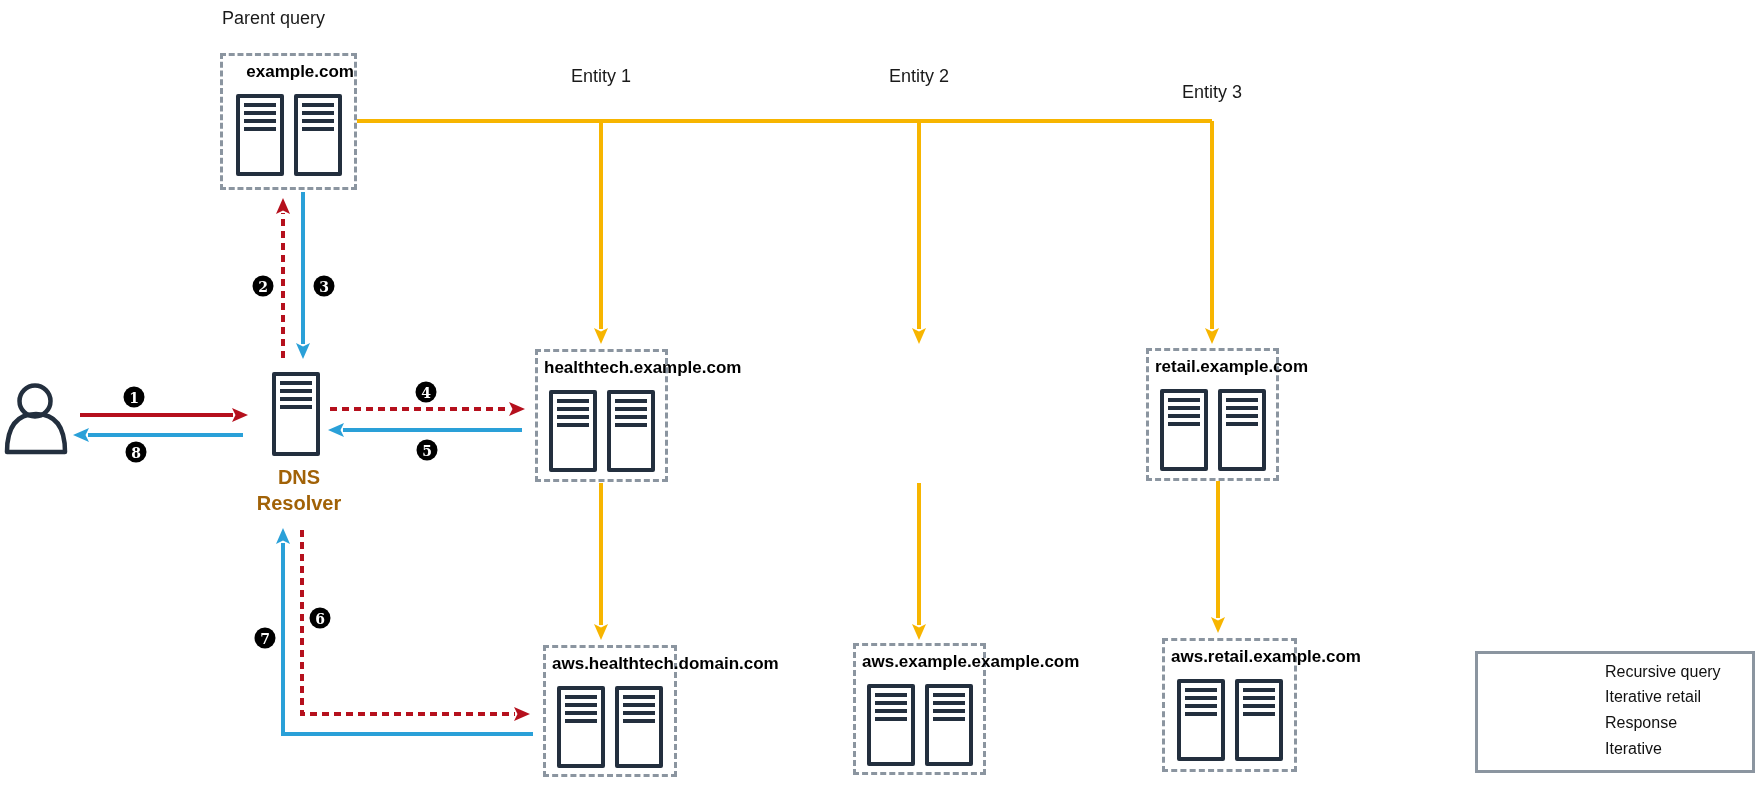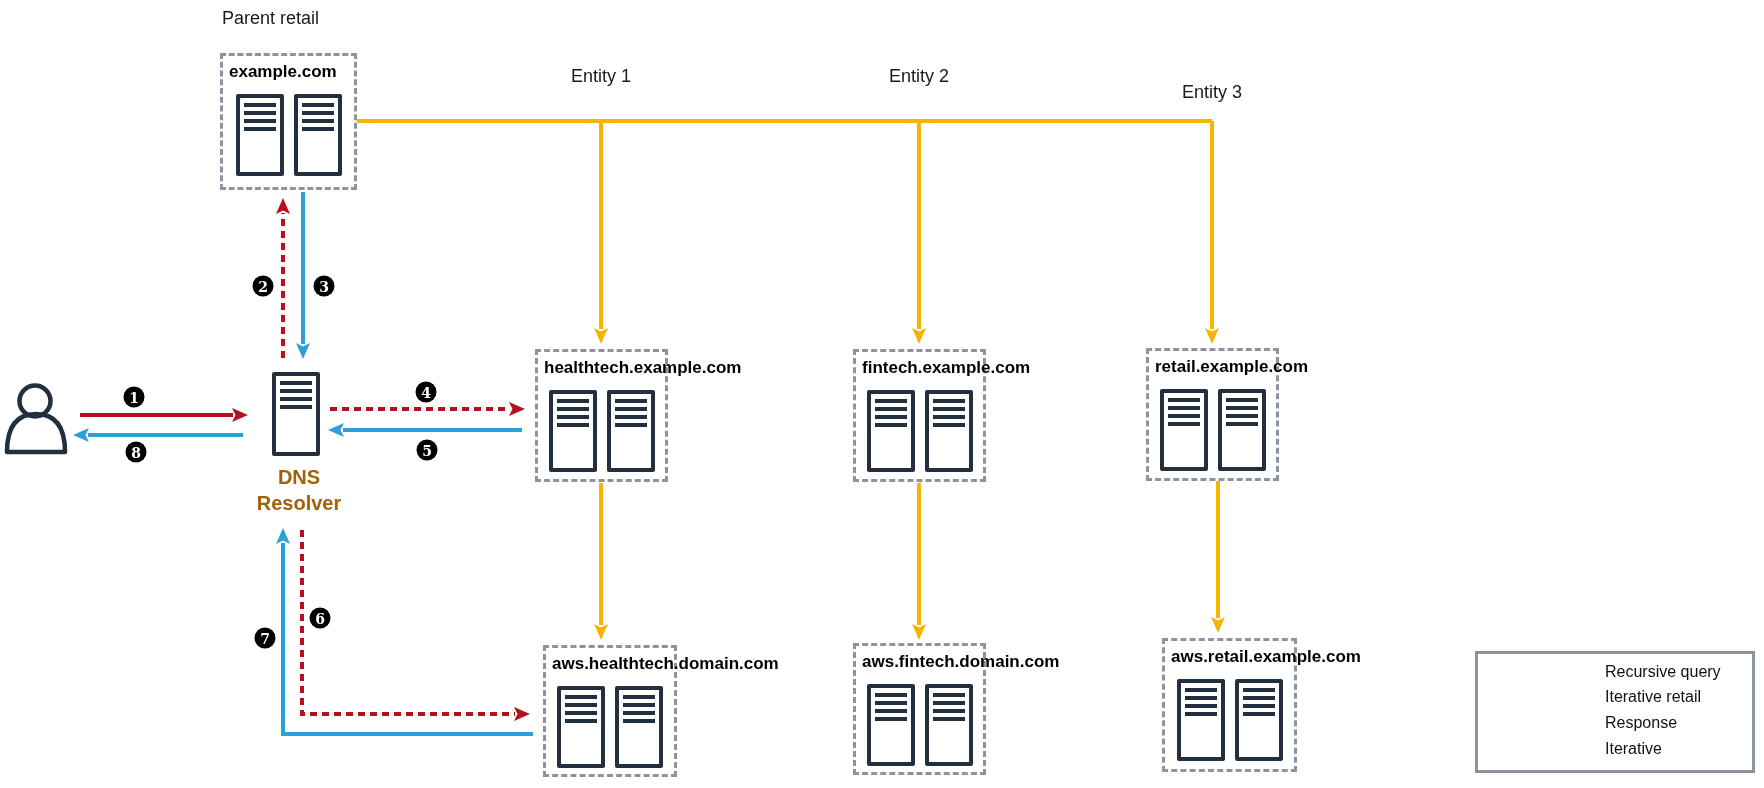--- a/index.html
+++ b/index.html
@@ -9,21 +9,21 @@
   }
   #arrow-layer{position:absolute;left:0;top:0;width:1764px;height:788px;}
   .plain-label{position:absolute;font-size:18px;color:#1a1a1a;white-space:nowrap;}
   .centered{transform:translateX(-50%);}
   .nsbox{
     position:absolute;border:3px dashed #8b95a0;background:transparent;
     box-sizing:border-box;
   }
   .nslabel{
     font-size:17px;font-weight:bold;color:#000;white-space:nowrap;
-    padding:7px 0 0 6px;line-height:18px;
+    padding:7px 0 0 6px;line-height:18px;text-align:right;
   }
   .towers{display:flex;gap:10px;justify-content:center;margin-top:13px;}
   .tower{
     position:relative;width:40px;height:74px;border:4px solid #232f3e;
     border-radius:2px;background:#fff;
   }
   .tower .stripes{
     position:absolute;left:4px;right:4px;top:5px;height:29px;
     background:repeating-linear-gradient(180deg,#232f3e 0 4px,transparent 4px 8px);
   }
@@ -88,21 +88,21 @@
     <path d="M302 530 V714 H515" stroke="#b5101d" stroke-width="4" stroke-dasharray="7 5" fill="none" marker-end="url(#ah-red)"></path>
 
     <path d="M533 734 H283 V543" stroke="#2aa0d8" stroke-width="4" fill="none" marker-end="url(#ah-blue)"></path>
 
     <path d="M1487 672 H1570" stroke="#b5101d" stroke-width="4" fill="none" marker-end="url(#ah-red)"></path>
     <path d="M1487 697 H1570" stroke="#b5101d" stroke-width="4" stroke-dasharray="7 5" fill="none" marker-end="url(#ah-red)"></path>
     <path d="M1585 723 H1502" stroke="#2aa0d8" stroke-width="4" fill="none" marker-end="url(#ah-blue)"></path>
     <path d="M1487 749 H1570" stroke="#f7b500" stroke-width="4" fill="none" marker-end="url(#ah-yellow)"></path>
   </svg>
 
-  <div class="plain-label" style="left:222px;top:8px;">Parent retail</div>
+  <div class="plain-label" style="left:222px;top:8px;">Parent query</div>
   <div class="plain-label centered" style="left:601px;top:66px;text-align:right;">Entity 1</div>
   <div class="plain-label centered" style="left:919px;top:66px;">Entity 2</div>
   <div class="plain-label centered" style="left:1212px;top:66px;margin-top:16px;">Entity 3</div>
 
   <svg class="person" width="70" height="78" viewBox="0 0 70 78">
     <circle cx="33" cy="21" r="15.5" fill="none" stroke="#232f3e" stroke-width="4.5"></circle>
     <path d="M5 72 C5 44 17 34 34 34 C51 34 63 44 63 72 Z" fill="none" stroke="#232f3e" stroke-width="4.5" stroke-linejoin="round"></path>
   </svg>
 
   <div class="nsbox" style="left:220px;top:53px;width:137px;height:137px;">
@@ -122,31 +122,20 @@
     <div class="towers">
       <div class="tower">
           <div class="stripes"></div>
         </div>
       <div class="tower">
           <div class="stripes"></div>
         </div>
     </div>
   </div>
 
-  <div class="nsbox" style="left:853px;top:349px;width:133px;height:133px;">
-    <div class="nslabel">fintech.example.com</div>
-    <div class="towers">
-      <div class="tower">
-          <div class="stripes"></div>
-        </div>
-      <div class="tower">
-          <div class="stripes"></div>
-        </div>
-    </div>
-  </div>
 
   <div class="nsbox" style="left:1146px;top:348px;width:133px;height:133px;">
     <div class="nslabel">retail.example.com</div>
     <div class="towers">
       <div class="tower">
           <div class="stripes"></div>
         </div>
       <div class="tower">
           <div class="stripes"></div>
         </div>
@@ -159,21 +148,21 @@
       <div class="tower">
           <div class="stripes"></div>
         </div>
       <div class="tower">
           <div class="stripes"></div>
         </div>
     </div>
   </div>
 
   <div class="nsbox" style="left:853px;top:643px;width:133px;height:132px;">
-    <div class="nslabel">aws.fintech.domain.com</div>
+    <div class="nslabel">aws.example.example.com</div>
     <div class="towers">
       <div class="tower">
           <div class="stripes"></div>
         </div>
       <div class="tower">
           <div class="stripes"></div>
         </div>
     </div>
   </div>
 

